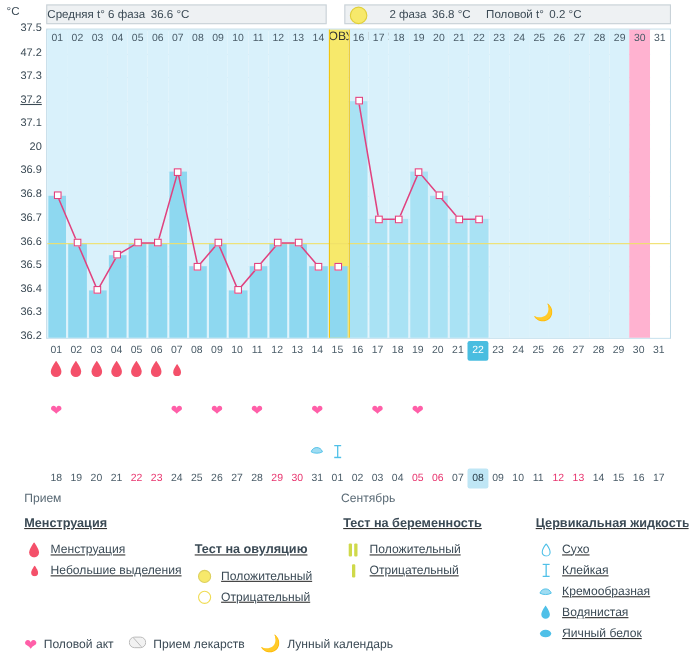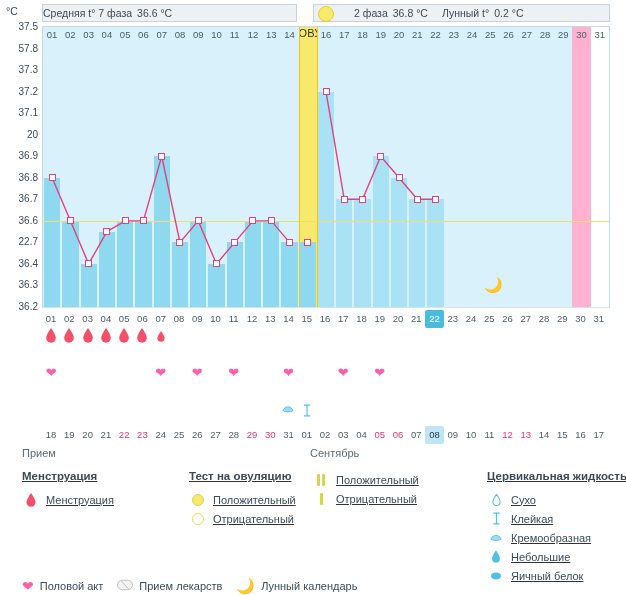--- a/index.html
+++ b/index.html
@@ -56,46 +56,46 @@
   .ystick{width:3px;height:12px;border-radius:1px;}
 </style>
 </head>
 <body>
 
 <div class="wrap">
 
   <div class="deg-unit">°C</div>
 
   <div class="hdr" id="hdr1">
-    <span class="lbl">Средняя t° 7 фаза</span>
+    <span class="lbl">Средняя t° 6 фаза</span>
     <span>36.6 °C</span>
   </div>
   <div class="hdr" id="hdr2">
     <span style="width:26px;"></span>
     <span class="lbl">2 фаза</span>
     <span>36.8 °C</span>
-    <span class="lbl">Лунный t°</span>
+    <span class="lbl">Половой t°</span>
     <span>0.2 °C</span>
   </div>
   <div style="position:absolute;left:318px;top:6px;width:14px;height:14px;border-radius:50%;background:#f7e96b;border:1px solid #e0cf3a;"></div>
 
   <div class="yaxis" id="yaxis">
       <div class="ylab" style="top: 280px;">36.2</div>
       <div class="ylab" style="top: 258.462px;">36.3</div>
       <div class="ylab" style="top: 236.923px;">36.4</div>
-      <div class="ylab" style="top: 215.385px;">22.7</div>
+      <div class="ylab" style="top: 215.385px;">36.5</div>
       <div class="ylab" style="top: 193.846px;">36.6</div>
       <div class="ylab" style="top: 172.308px;">36.7</div>
       <div class="ylab" style="top: 150.769px;">36.8</div>
       <div class="ylab" style="top: 129.231px;">36.9</div>
       <div class="ylab" style="top: 107.692px;">20</div>
       <div class="ylab" style="top: 86.1538px;">37.1</div>
-      <div class="ylab" style="top: 64.6154px;">37.2</div>
+      <div class="ylab" style="top: 64.6154px; text-decoration: underline;">37.2</div>
       <div class="ylab" style="top: 43.0769px;">37.3</div>
-      <div class="ylab" style="top: 21.5385px;">57.8</div>
+      <div class="ylab" style="top: 21.5385px;">47.2</div>
       <div class="ylab" style="top: 0px;">37.5</div>
     </div>
   <div class="chart" id="chart">
       <div class="gridline" style="top: 280px;"></div>
       <div class="gridline" style="top: 258.462px;"></div>
       <div class="gridline" style="top: 236.923px;"></div>
       <div class="gridline" style="top: 215.385px;"></div>
       <div class="gridline" style="top: 193.846px;"></div>
       <div class="gridline" style="top: 172.308px;"></div>
       <div class="gridline" style="top: 150.769px;"></div>
@@ -368,39 +368,48 @@
     <div class="lg-col" style="left:0;width:155px;">
       <div class="lg-title">Менструация</div>
       <div class="lg-item">
         <span class="lg-ico">
           <svg width="10" height="14" viewBox="0 0 10 14">
               <path d="M5 0 C5 0 9.5 6 9.5 9.3 A4.5 4.5 0 0 1 0.5 9.3 C0.5 6 5 0 5 0 Z" fill="#f4506a"></path>
             </svg>
         </span>
         <span>Менструация</span>
       </div>
-    </div>
-
-    <div class="lg-col" style="left:167px;width:135px;">
+      <div class="lg-item">
+        <span class="lg-ico">
+          <svg width="7" height="10" viewBox="0 0 10 14">
+              <path d="M5 0 C5 0 9.5 6 9.5 9.3 A4.5 4.5 0 0 1 0.5 9.3 C0.5 6 5 0 5 0 Z" fill="#f4506a"></path>
+            </svg>
+        </span>
+        <span>Небольшие выделения</span>
+      </div>
+    </div>
+
+    <div class="lg-col" style="left:155px;width:135px;margin-top:24px;">
       <div class="lg-title">Тест на овуляцию</div>
       <div class="lg-item">
         <span class="lg-ico">
             <span class="circ" style="background:#f7e96b;border:1px solid #ddd05f;"></span>
           </span>
         <span>Положительный</span>
       </div>
       <div class="lg-item">
         <span class="lg-ico">
             <span class="circ" style="background:#fff;border:1.5px solid #f0dc55;"></span>
           </span>
         <span>Отрицательный</span>
       </div>
     </div>
 
     <div class="lg-col" style="left:290px;width:175px;">
+      <div class="lg-title">Тест на беременность</div>
       <div class="lg-item">
         <span class="lg-ico">
           <span style="display:flex;gap:2px;">
               <span class="ystick" style="background:#cfd94a;"></span>
               <span class="ystick" style="background:#cfd94a;"></span>
             </span>
         </span>
         <span>Положительный</span>
       </div>
       <div class="lg-item">
@@ -438,21 +447,21 @@
             </svg>
         </span>
         <span>Кремообразная</span>
       </div>
       <div class="lg-item">
         <span class="lg-ico">
           <svg width="10" height="13" viewBox="0 0 10 14">
               <path d="M5 0.5 C5 0.5 9.2 6 9.2 9.3 A4.2 4.2 0 0 1 0.8 9.3 C0.8 6 5 0.5 5 0.5 Z" fill="#4fc0e8"></path>
             </svg>
         </span>
-        <span>Небольшие</span>
+        <span>Водянистая</span>
       </div>
       <div class="lg-item">
         <span class="lg-ico">
           <svg width="12" height="10" viewBox="0 0 14 10">
               <ellipse cx="7" cy="5" rx="6" ry="4" fill="#4fc0e8"></ellipse>
             </svg>
         </span>
         <span>Яичный белок</span>
       </div>
     </div>

